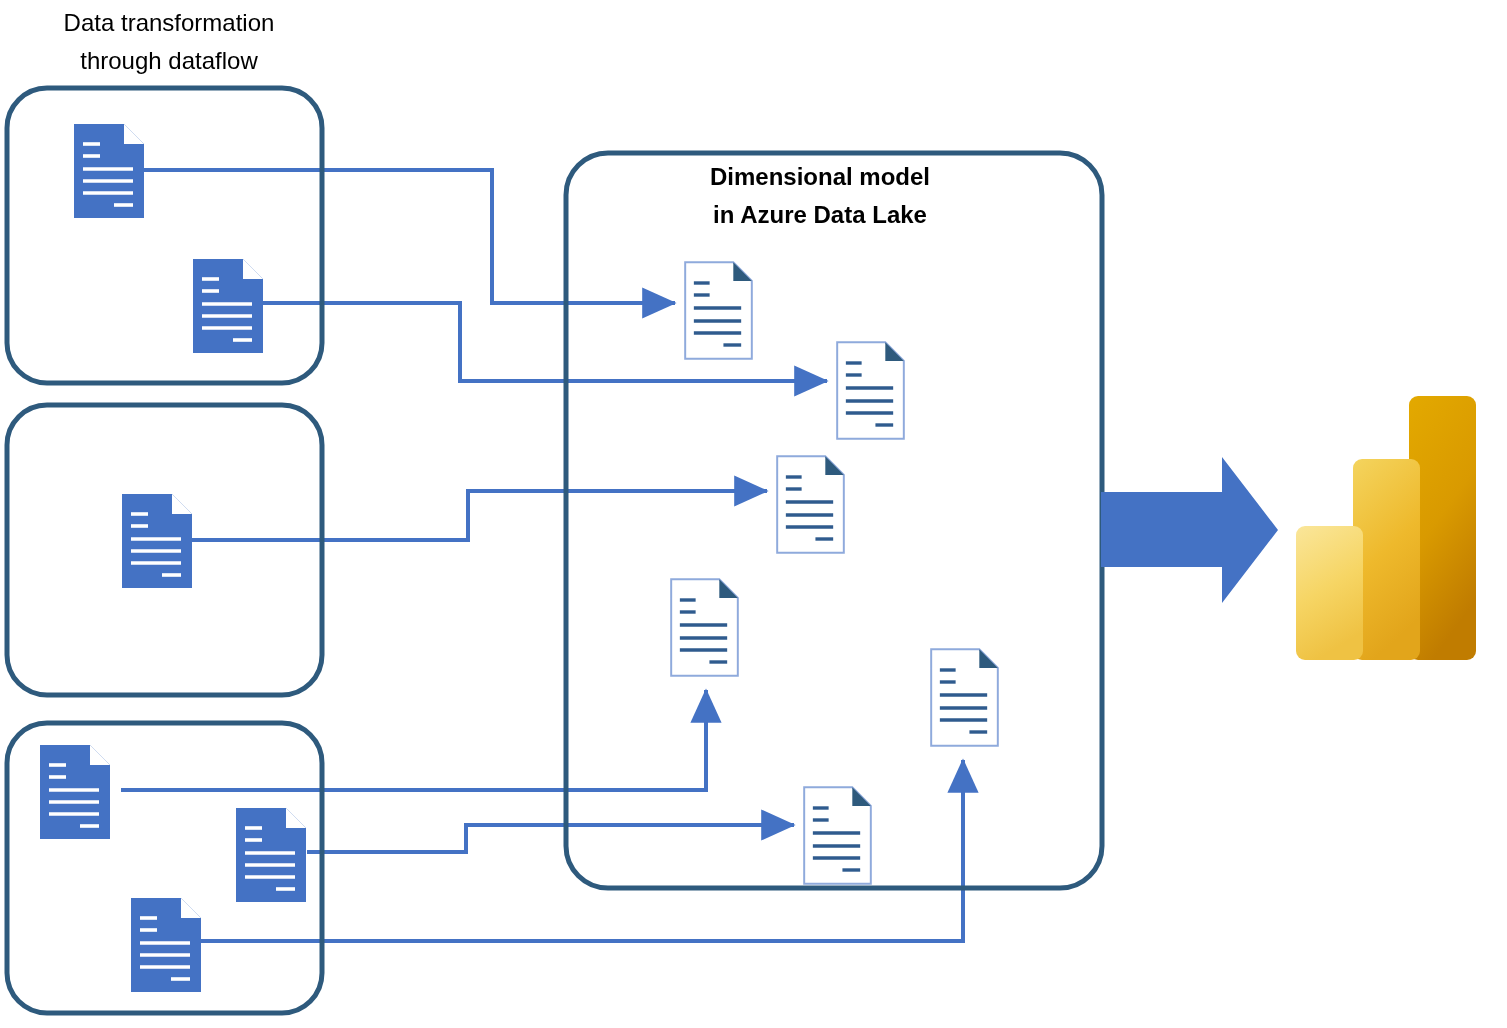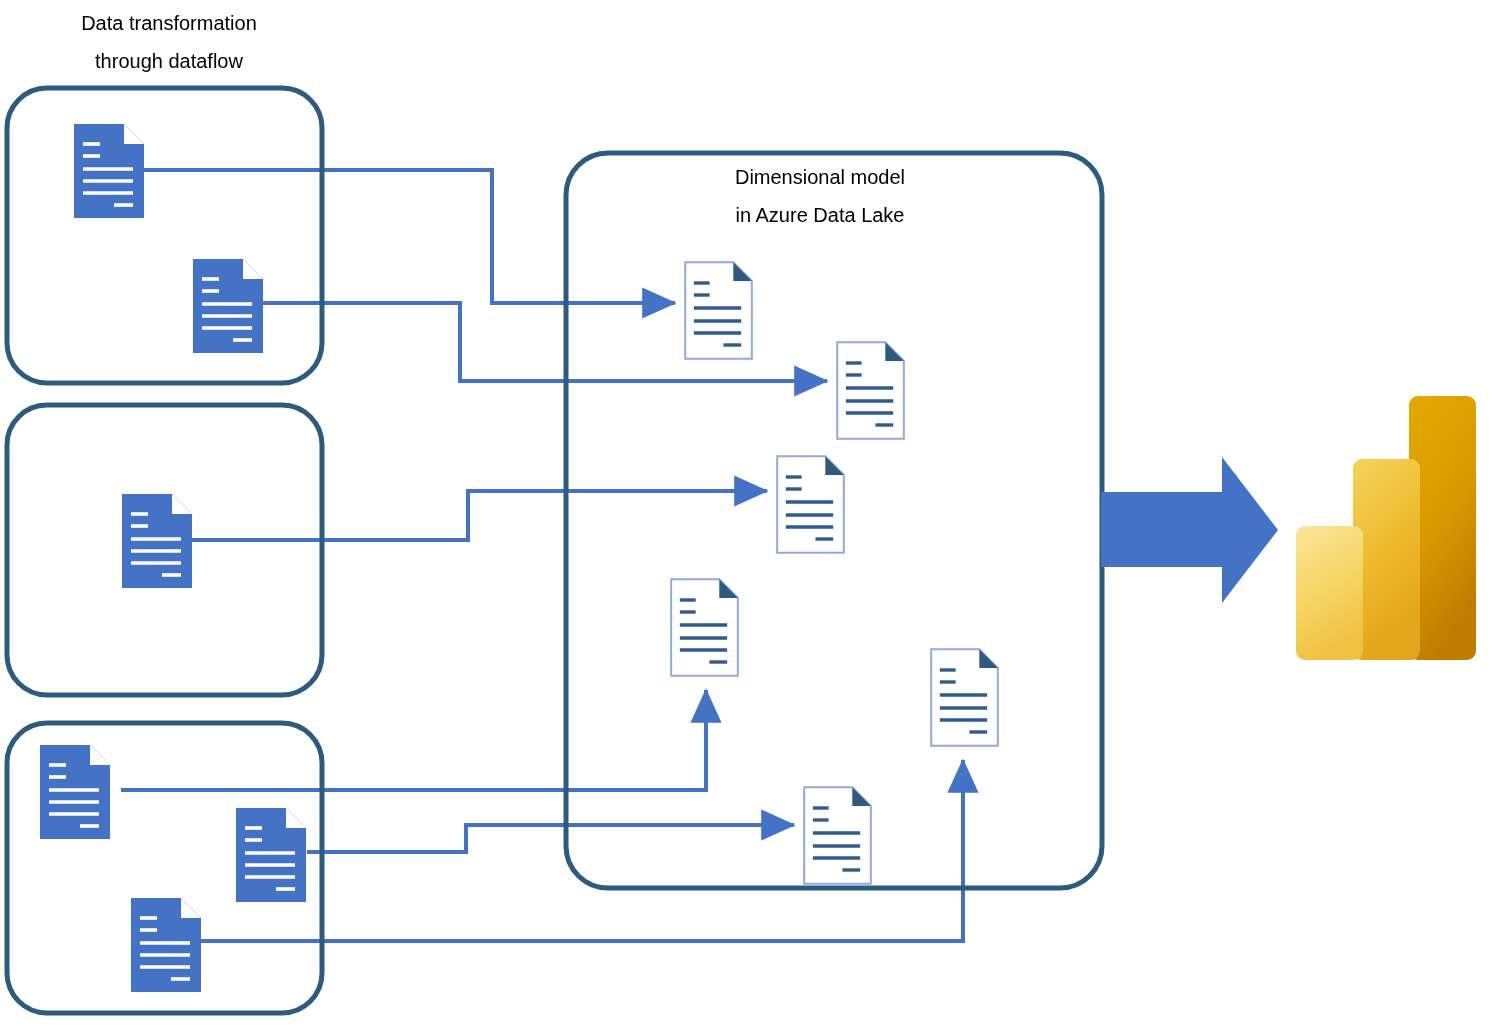--- a/index.html
+++ b/index.html
@@ -22,36 +22,37 @@
     position: absolute;
     left: 0;
     top: 0;
     width: 1507px;
     height: 1028px;
   }
   .label-text {
     position: absolute;
     color: #000000;
     font-family: "Liberation Sans", sans-serif;
-    font-size: 20px;
+    font-size: 24px;
     line-height: 38px;
     white-space: pre;
     text-align: center;
   }
   #title-label {
     left: 14px;
     top: 4px;
     text-align: center;
     width: 310px;
   }
   #dimensional-model-label {
     left: 585px;
     top: 158px;
     text-align: center;
     width: 470px;
+    font-weight: bold;
   }
 </style>
 </head>
 <body>
 
 <div id="canvas">
 
   <svg id="diagram-svg" viewBox="0 0 1507 1028" xmlns="http://www.w3.org/2000/svg">
     <defs>
       <marker id="arrow-right" markerWidth="9" markerHeight="9" refX="8.2" refY="4.5" orient="auto" markerUnits="strokeWidth">

